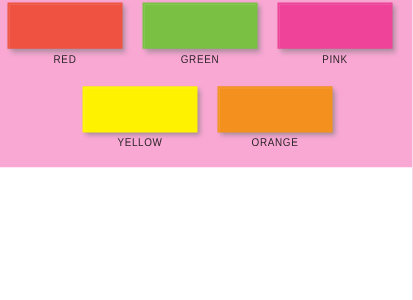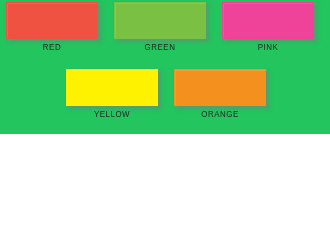--- a/index.html
+++ b/index.html
@@ -60,21 +60,21 @@
     color: #231f20;
     font-family: "Liberation Sans", "DejaVu Sans", sans-serif;
     white-space: nowrap;
     transform: scaleX(0.88);
     transform-origin: center center;
   }
 </style>
 </head>
 <body>
 
-<div id="canvas" style="width: 330px; height: 134px; background: #22c55e;">
+<div id="canvas" style="width: 330px; height: 134px; background: #f9a8d4;">
 
   <div class="swatch-group" style="left:6px; top:2px;">
     <div class="swatch-chip" style="background: rgb(239, 82, 64); width: 92px; height: 37px;"></div>
     <div class="swatch-label" style="top: 40px; left: -6px; color: rgb(35, 31, 32);">RED</div>
   </div>
 
   <div class="swatch-group" style="left:114px; top:2px;">
     <div class="swatch-chip" style="background: rgb(122, 193, 67); width: 92px; height: 37px;"></div>
     <div class="swatch-label" style="top: 40px; left: -6px; color: rgb(35, 31, 32);">GREEN</div>
   </div>

